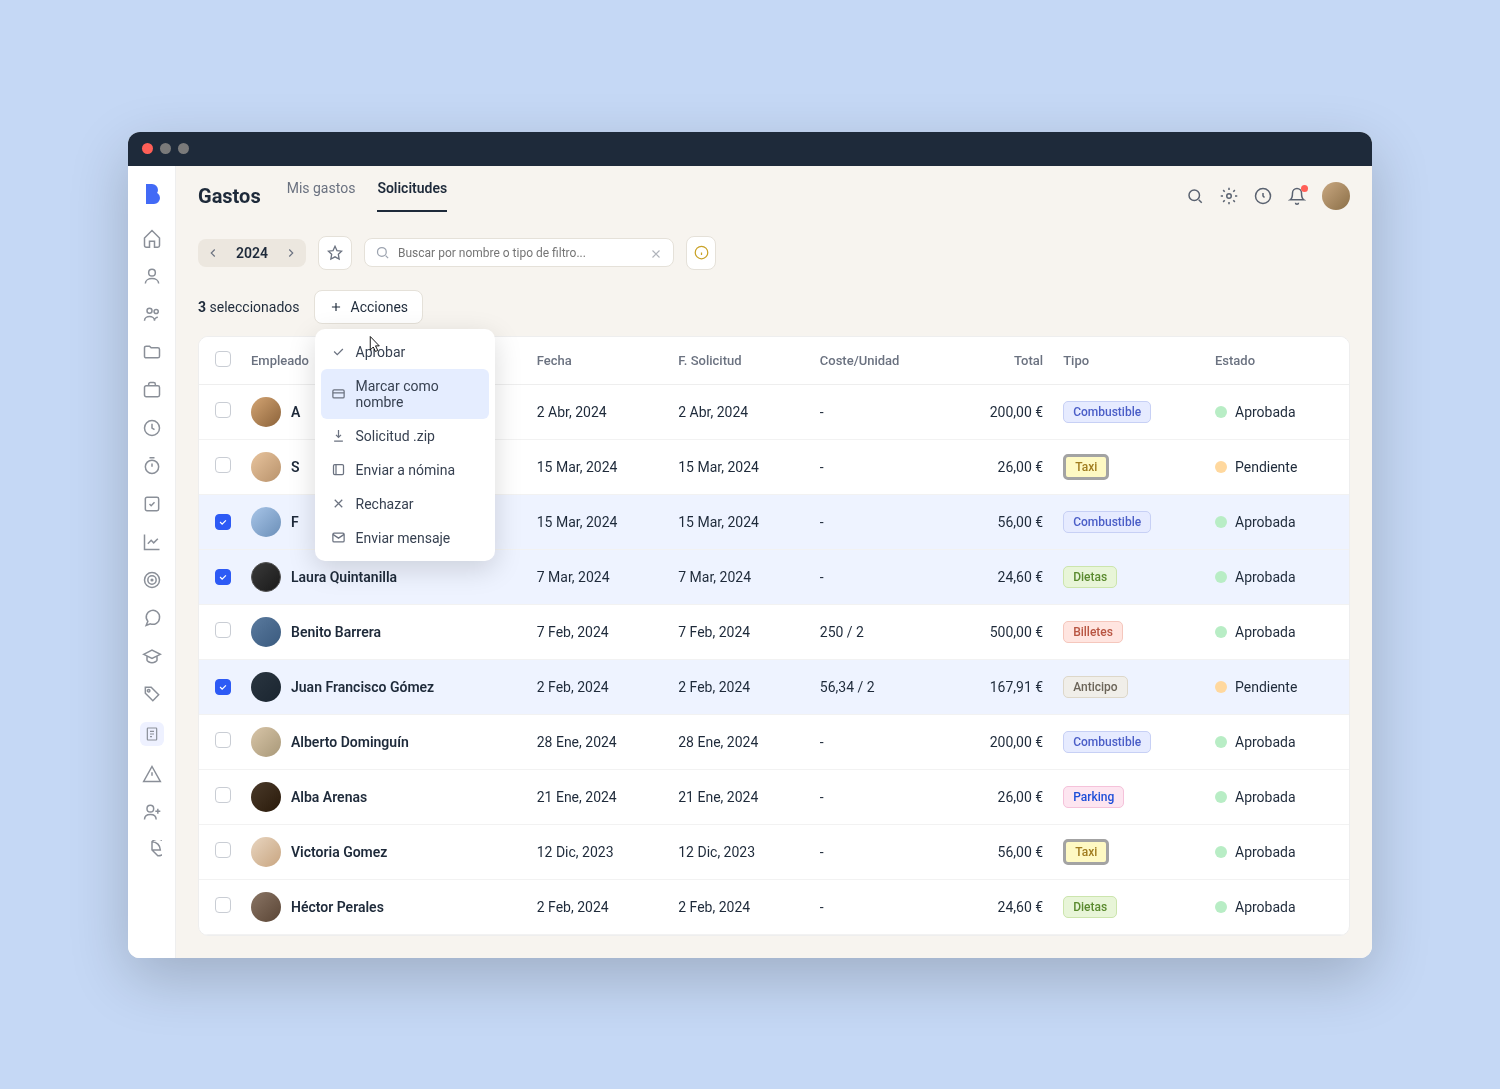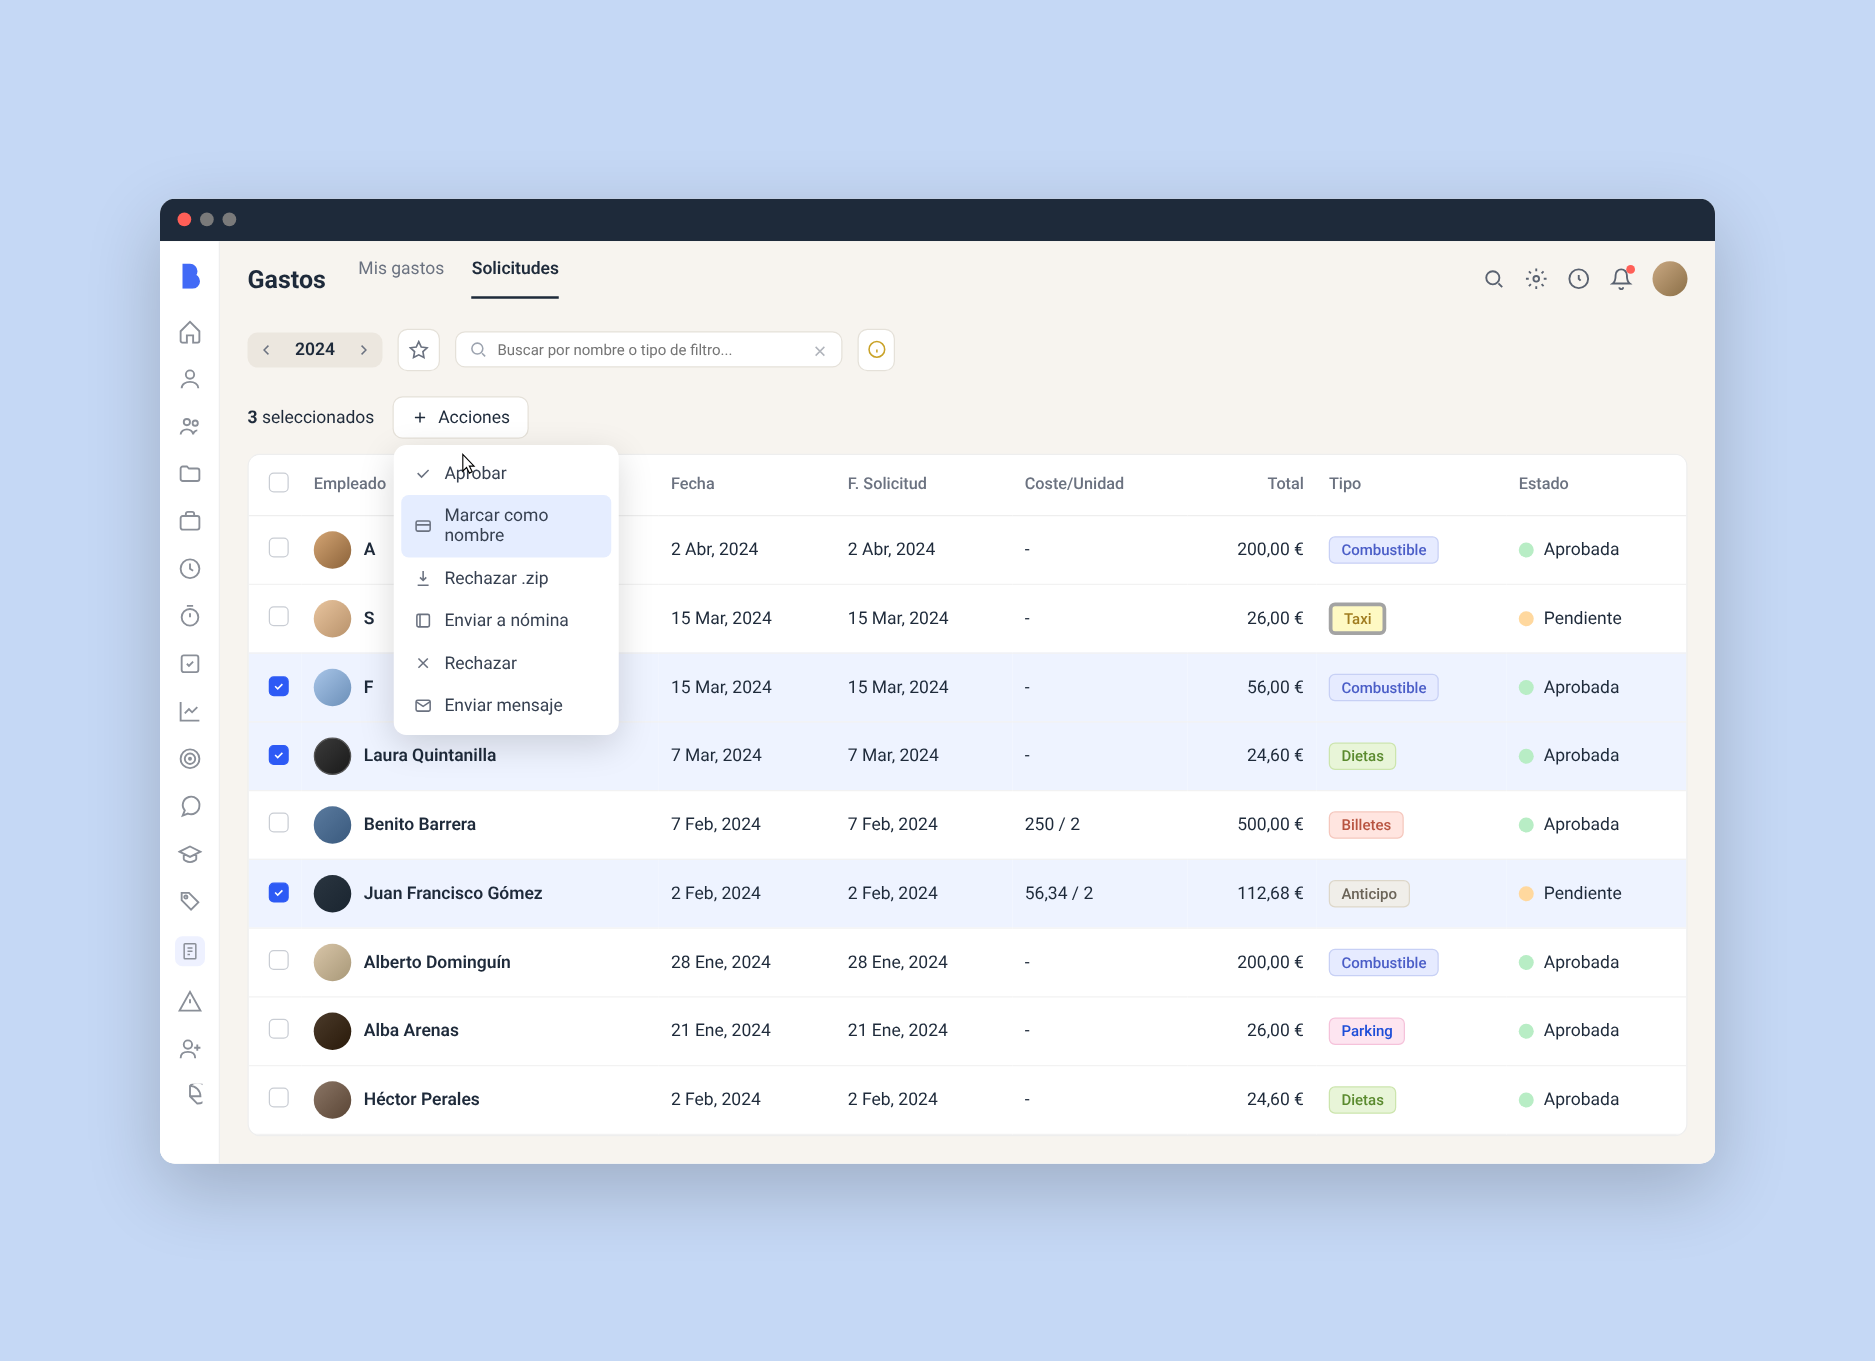--- a/index.html
+++ b/index.html
@@ -254,21 +254,21 @@
                   </svg>
                 </span>
                 <span>Marcar como nombre</span>
               </div>
               <div class="menu-item">
                 <span class="menu-icon">
                   <svg viewBox="0 0 24 24" fill="none" stroke="currentColor" stroke-width="2">
                     <path d="M12 3v12m-4-4 4 4 4-4M5 21h14"></path>
                   </svg>
                 </span>
-                <span>Rechazar .zip</span>
+                <span>Solicitud .zip</span>
               </div>
               <div class="menu-item">
                 <span class="menu-icon">
                   <svg viewBox="0 0 24 24" fill="none" stroke="currentColor" stroke-width="2">
                     <rect x="4" y="4" width="16" height="16" rx="2"></rect>
                     <path d="M8 4v16"></path>
                   </svg>
                 </span>
                 <span>Enviar a nómina</span>
               </div>
@@ -426,21 +426,21 @@
                   </div></td>
                 <td>
                   <div class="emp-cell">
                     <div class="emp-av av6"></div>
                     <span class="emp-name">Juan Francisco Gómez</span>
                   </div>
                 </td>
                 <td>2 Feb, 2024</td>
                 <td>2 Feb, 2024</td>
                 <td>56,34 / 2</td>
-                <td class="right">112,68 €</td>
+                <td class="right">167,91 €</td>
                 <td><span class="badge b-anticipo">Anticipo</span></td>
                 <td>
                   <div class="status-cell s-pending">
                     <span class="status-dot"></span>
                     <span>Pendiente</span>
                   </div>
                 </td>
               </tr>
               <tr>
                 <td><div class="chk"></div></td>
@@ -468,20 +468,40 @@
                   <div class="emp-cell">
                     <div class="emp-av av8"></div>
                     <span class="emp-name">Alba Arenas</span>
                   </div>
                 </td>
                 <td>21 Ene, 2024</td>
                 <td>21 Ene, 2024</td>
                 <td>-</td>
                 <td class="right">26,00 €</td>
                 <td><span class="badge b-parking">Parking</span></td>
+                <td>
+                  <div class="status-cell s-approved">
+                    <span class="status-dot"></span>
+                    <span>Aprobada</span>
+                  </div>
+                </td>
+              </tr>
+              <tr>
+                <td><div class="chk"></div></td>
+                <td>
+                  <div class="emp-cell">
+                    <div class="emp-av av9"></div>
+                    <span class="emp-name">Victoria Gomez</span>
+                  </div>
+                </td>
+                <td>12 Dic, 2023</td>
+                <td>12 Dic, 2023</td>
+                <td>-</td>
+                <td class="right">56,00 €</td>
+                <td><span class="badge b-taxi">Taxi</span></td>
                 <td>
                   <div class="status-cell s-approved">
                     <span class="status-dot"></span>
                     <span>Aprobada</span>
                   </div>
                 </td>
               </tr>
               <tr>
                 <td><div class="chk"></div></td>
                 <td>

